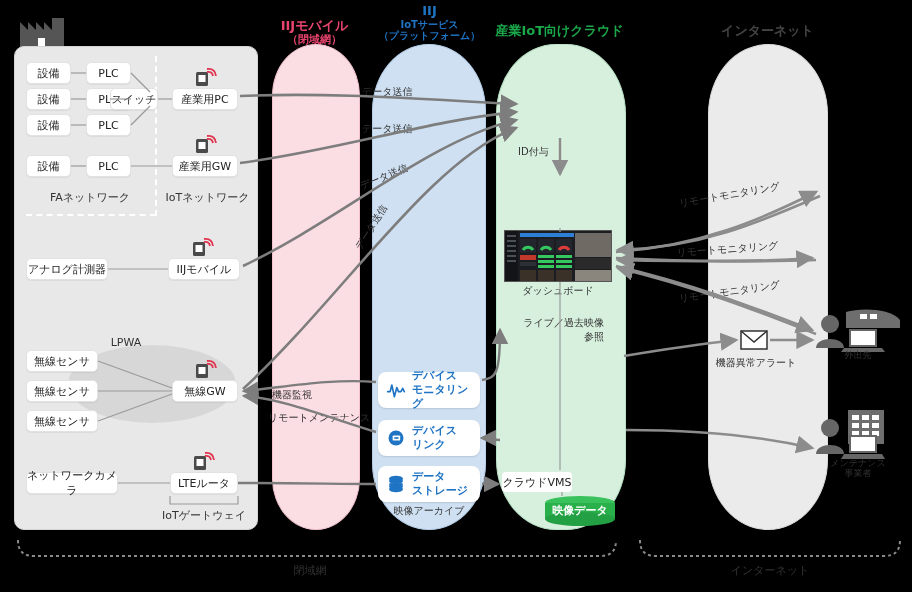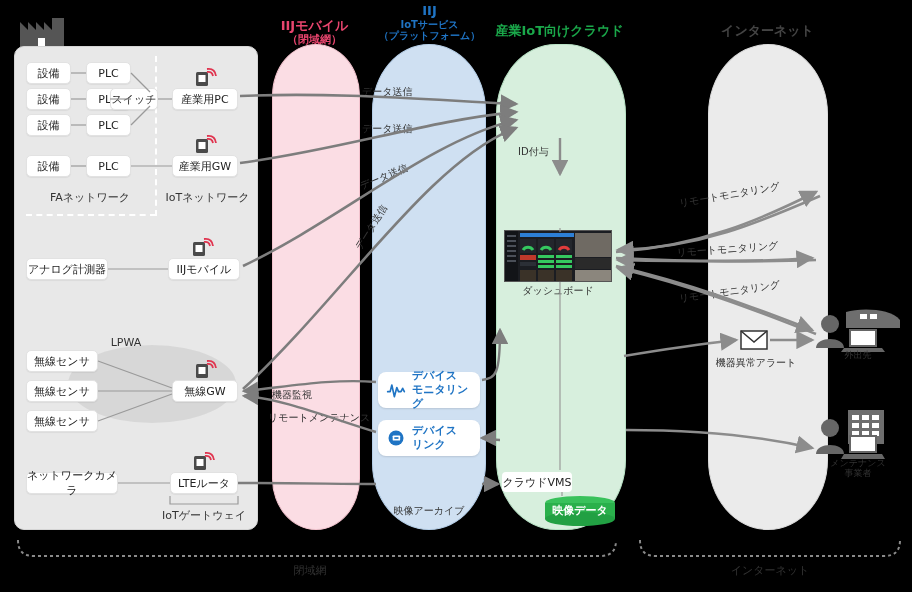--- a/index.html
+++ b/index.html
@@ -221,20 +221,24 @@
       <rect x="33" y="39" width="16" height="12" fill="#3a3228"></rect>
       <rect x="51" y="39" width="16" height="12" fill="#3a3228"></rect>
       <rect x="70" y="2" width="37" height="24" fill="#6f6a63"></rect>
       <rect x="70" y="27" width="37" height="11" fill="#2a2a2a"></rect>
       <rect x="70" y="39" width="37" height="13" fill="#8b867d"></rect>
     </svg>
   </div>
   <div class="abs cap" style="left:504px;top:284px;width:108px;">
     <span>ダッシュボード</span></div>
 
+  <div class="abs" style="left:504px;top:316px;width:100px;font-size:10px;color:#333;line-height:1.4;text-align:right;">
+    <div>ライブ／過去映像</div>
+    <div>参照</div>
+  </div>
 
   <div class="abs vmsbox" style="left:502px;top:472px;width:70px;height:20px;">
     <span>クラウドVMS</span>
     </div>
 
   <div class="cyl" style="left:545px;top:496px;width:70px;height:30px;">
     <div class="top"></div>
     <div class="body"></div>
     <div class="bot"></div>
     <div class="txt">
@@ -257,20 +261,35 @@
       <circle cx="12" cy="12" r="9" fill="#1f74c4"></circle>
       <rect x="8" y="9" width="9" height="6" rx="1" fill="#fff"></rect>
       <rect x="10" y="11" width="5" height="2" fill="#1f74c4"></rect>
     </svg>
     <span class="lbl">
       <span>デバイス</span><br>
       <span>リンク</span>
     </span>
   </div>
 
+  <div class="abs svccard" style="left:378px;top:466px;width:102px;height:36px;">
+    <svg width="20" height="20" viewBox="0 0 24 24" style="flex:none;">
+      <ellipse cx="12" cy="5" rx="8" ry="3" fill="#1f74c4"></ellipse>
+      <rect x="4" y="5" width="16" height="4" fill="#1f74c4"></rect>
+      <ellipse cx="12" cy="9" rx="8" ry="3" fill="#1f74c4"></ellipse>
+      <rect x="4" y="11" width="16" height="4" fill="#1f74c4"></rect>
+      <ellipse cx="12" cy="15" rx="8" ry="3" fill="#1f74c4"></ellipse>
+      <rect x="4" y="16" width="16" height="3" fill="#1f74c4"></rect>
+      <ellipse cx="12" cy="19" rx="8" ry="3" fill="#1f74c4"></ellipse>
+    </svg>
+    <span class="lbl">
+      <span>データ</span><br>
+      <span>ストレージ</span>
+    </span>
+  </div>
 
   <div class="abs cap" style="left:378px;top:504px;width:102px;">
     <span>映像アーカイブ</span></div>
 
   <div class="abs cap-w" style="left:362px;top:85px;">
     <span>データ送信</span></div>
   <div class="abs cap-w" style="left:362px;top:122px;">
     <span>データ送信</span></div>
   <div class="abs cap-w" style="left:358px;top:180px;transform:rotate(-22deg);transform-origin:left top;">
     <span>データ送信</span></div>

